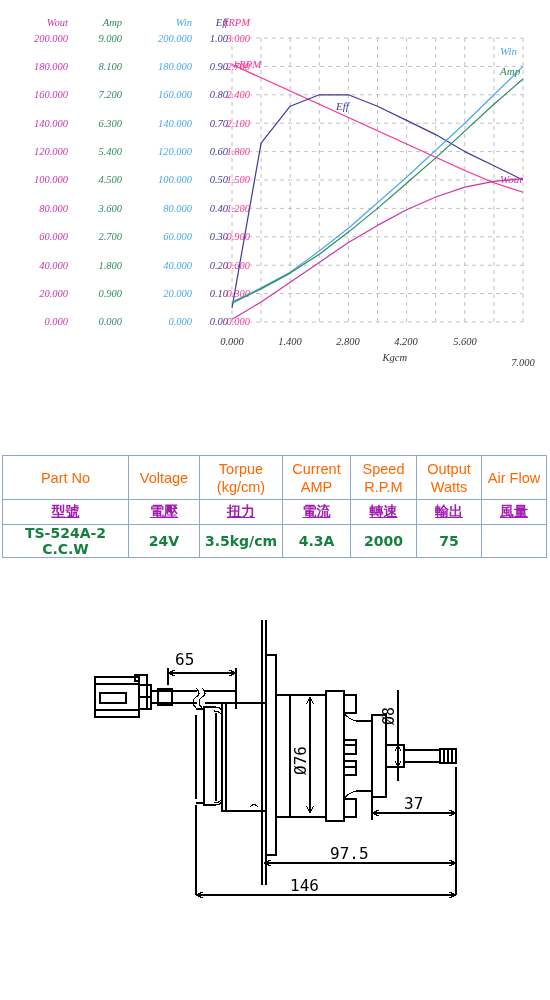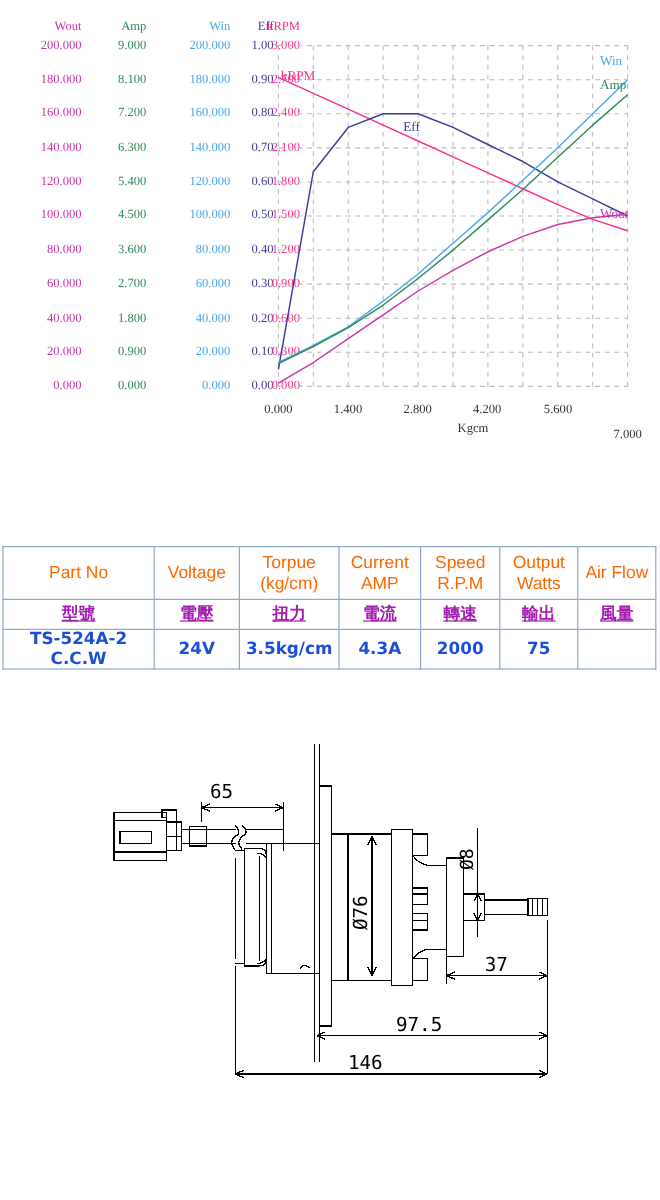--- a/index.html
+++ b/index.html
@@ -1,20 +1,20 @@
 <!DOCTYPE html>
 <html><head>
 <meta charset="utf-8">
 <style>
   html,body{margin:0;padding:0;background:#ffffff;}
   body{width:550px;height:1000px;position:relative;overflow:hidden;
        font-family:"Liberation Serif",serif;}
 
   
-  #chart-block{position:absolute;left:0;top:0;width:550px;height:400px;}
+  #chart-block{position:absolute;left:0;top:0;width:550px;height:400px;font-style:italic;}
 
   .axis-col{position:absolute;text-align:right;font-family:"Liberation Serif",serif;
             font-size:10.5px;line-height:1;}
   .axis-col .hdr{display:block;margin-bottom:5px;font-size:10.5px;}
   .axis-col .tick{display:block;height:28.4px;font-size:10.5px;}
 
   #col-wout{left:0px;   top:18px;width:68px;color:#cc33aa;}
   #col-amp { left:70px; top:18px;width:52px;color:#2e8b57;}
   #col-win { left:124px;top:18px;width:68px;color:#49a8ee;}
   #col-eff { left:194px;top:18px;width:34px;color:#3b3b9e;}
@@ -32,21 +32,21 @@
   .curve-lbl{position:absolute;font-size:11px;white-space:nowrap;}
 
   
   #spec-table{position:absolute;left:2px;top:455px;width:545px;
               border-collapse:collapse;font-family:"Liberation Sans",sans-serif;}
   #spec-table td{border:1px solid #8fa8c8;text-align:center;vertical-align:middle;
                  padding:0;}
   #spec-table .hrow td{color:#ff6600;font-size:14.5px;height:43px;line-height:18px;}
   #spec-table .crow td{color:#a21caf;font-size:14px;font-weight:bold;height:24px;
                        text-decoration:underline;font-family:"DejaVu Sans",sans-serif;}
-  #spec-table .vrow td{color:#1d4ed8;font-size:14px;font-weight:bold;height:23px;
+  #spec-table .vrow td{color:#15803d;font-size:14px;font-weight:bold;height:23px;
                        font-family:"DejaVu Sans",sans-serif;margin-top:10px;}
   #spec-table .hrow td span{display:block;}
 
   
   #drawing{position:absolute;left:0;top:585px;width:550px;height:360px;}
 </style>
 </head>
 <body>
 
 <div id="chart-block">

